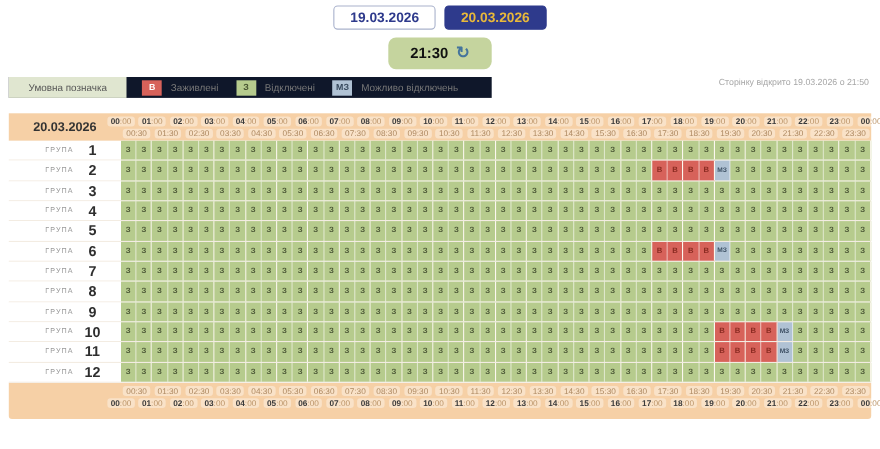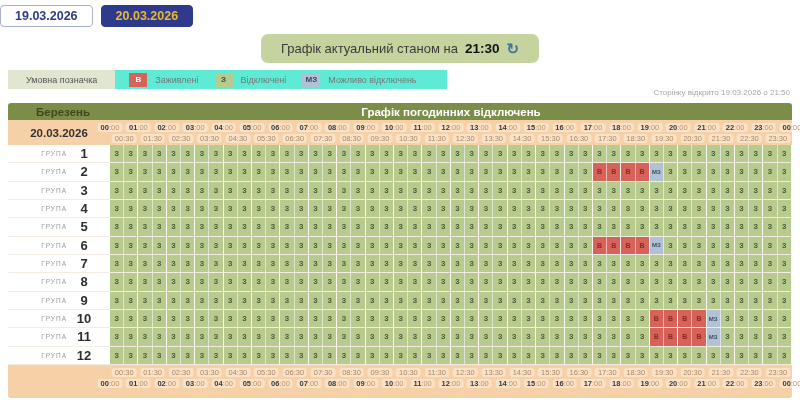--- a/index.html
+++ b/index.html
@@ -1,53 +1,53 @@
 <!DOCTYPE html>
 <html style="--navy: #2e3a8c; --gold: #e8b83a; --btn-border: #a9b2cc; --pill-bg: #c5d49e; --olive: #7b8d48; --peach: #f6d0a6; --cell-z-bg: #b6cb8d; --cell-v-bg: #d7625a; --cell-mz-bg: #b0c2d4;"><head>
 <meta charset="utf-8">
 <style>
   html,body{margin:0;padding:0;}
   body{
     width:800px;height:408px;position:relative;background:#fff;
     font-family:"Liberation Sans",sans-serif;overflow:hidden;
   }
   
-  .dates-row{display:flex;gap:8px;padding-top:5px;}
+  .dates-row{display:flex;justify-content:center;gap:8px;padding-top:5px;}
   .date-btn{
     font-family:"Liberation Sans",sans-serif;
     font-size:12.5px;font-weight:bold;padding:3px 14px;border-radius:4px;
     border:1px solid var(--btn-border);background:#fff;color:var(--navy);cursor:pointer;
   }
   .date-btn.selected{background:var(--navy);color:var(--gold);border-color:var(--navy);}
   
   .status-pill{
     width:fit-content;margin:7px auto 0;background:var(--pill-bg);
     border-radius:7px;padding:7px 20px;font-size:13px;color:#3a3a3a;
     display:flex;align-items:center;gap:7px;
   }
   .status-pill b{color:#111;font-size:13.5px;}
   .refresh-icon{color:#44749c;font-size:15px;font-weight:bold;cursor:pointer;line-height:1;}
   
   .legend-row{
     position:absolute;top:70px;left:8px;height:19px;display:flex;align-items:center;
-    background:#5eead4;font-size:9px;color:#777;padding-right:14px;
+    background:#0f172a;font-size:9px;color:#777;padding-right:14px;
   }
   .legend-title{
     background:#e0e6d0;color:#555;height:19px;display:flex;align-items:center;
     padding:0 18px;margin-right:14px;font-size:9px;
   }
   .legend-item{display:flex;align-items:center;margin-right:16px;}
   .legend-code{
     width:18px;height:14px;display:flex;align-items:center;justify-content:center;
     font-size:8px;font-weight:bold;margin-right:8px;
   }
   .legend-code.v{background:var(--cell-v-bg);color:#fff;}
   .legend-code.z{background:var(--cell-z-bg);color:#44502e;}
   .legend-code.mz{background:var(--cell-mz-bg);color:#36485c;}
-  .opened-note{position:absolute;top:88px;right:10px;font-size:8px;color:#a6a6a6;}
+  .opened-note{position:absolute;top:70px;right:10px;font-size:8px;color:#a6a6a6;}
   
   .sched{position:absolute;left:8px;top:103px;width:784px;}
   .thead{
     display:flex;align-items:center;background:var(--olive);height:17px;
     border-radius:3px 3px 0 0;font-size:11.5px;font-weight:bold;
   }
   .thead .month{width:102px;padding-left:28px;color:#3e4a1c;box-sizing:border-box;}
   .thead .ttitle{flex:1;text-align:center;color:#fff;}
   .time-header,.time-footer{display:flex;background:var(--peach);}
   .time-header{height:25px;}
@@ -88,21 +88,20 @@
 </style>
 </head>
 <body>
 
 <div class="dates-row">
   <button class="date-btn">19.03.2026</button>
   <button class="date-btn selected">20.03.2026</button>
 </div>
 
 <div class="status-pill">
-  <span>Графік актуальний станом на</span>
   <b>21:30</b>
   <span class="refresh-icon">↻</span>
 </div>
 
 <div class="legend-row">
   <span class="legend-title">Умовна позначка</span>
   <span class="legend-item">
     <span class="legend-code v">В</span>
     <span>Заживлені</span>
   </span>
@@ -112,24 +111,20 @@
   </span>
   <span class="legend-item">
     <span class="legend-code mz">МЗ</span>
     <span>Можливо відключень</span>
   </span>
 </div>
 
 <div class="opened-note">Сторінку відкрито 19.03.2026 о 21:50</div>
 
 <div class="sched">
-  <div class="thead">
-    <span class="month">Березень</span>
-    <span class="ttitle">Графік погодинних відключень</span>
-  </div>
 
   <div class="time-header">
     <div class="date-cell">20.03.2026</div>
     <div class="time-scale">
         <span class="tlabel" style="left: 0%; top: 3px;"><b>00</b><i>:00</i></span>
         <span class="tlabel" style="left: 4.16667%; top: 3px;"><b>01</b><i>:00</i></span>
         <span class="tlabel" style="left: 8.33333%; top: 3px;"><b>02</b><i>:00</i></span>
         <span class="tlabel" style="left: 12.5%; top: 3px;"><b>03</b><i>:00</i></span>
         <span class="tlabel" style="left: 16.6667%; top: 3px;"><b>04</b><i>:00</i></span>
         <span class="tlabel" style="left: 20.8333%; top: 3px;"><b>05</b><i>:00</i></span>

